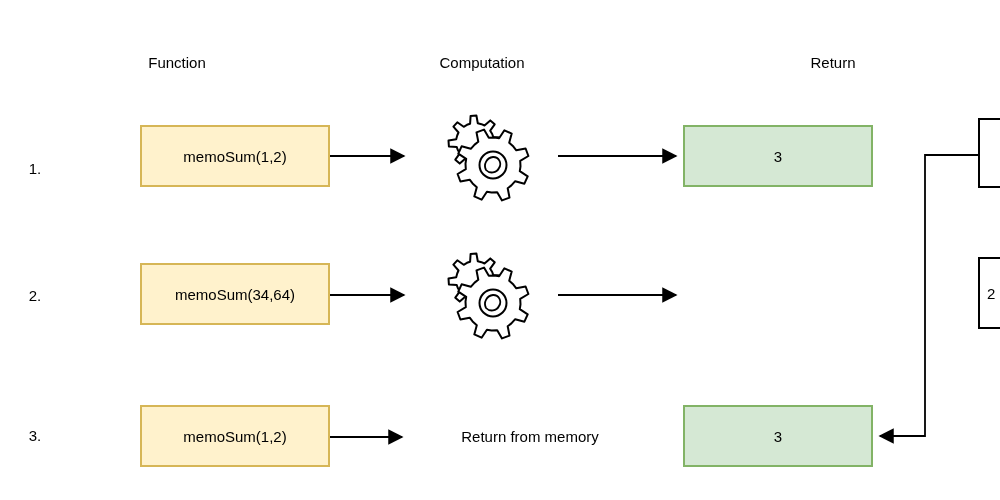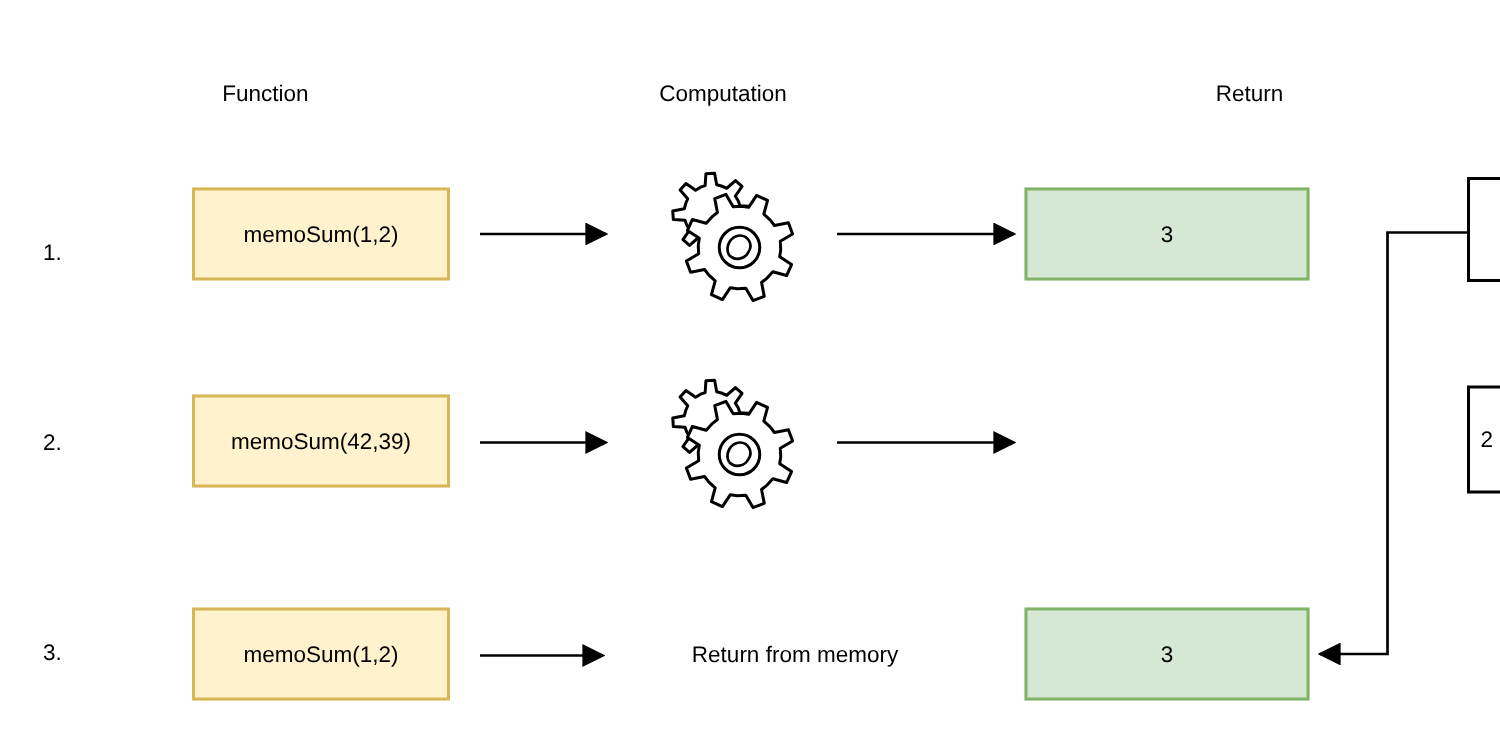--- a/index.html
+++ b/index.html
@@ -25,21 +25,21 @@
   .box {
     position: absolute;
     display: flex;
     align-items: center;
     justify-content: center;
     font-size: 15px;
     box-sizing: border-box;
     white-space: nowrap;
   }
   .fn-box {
-    left: 128px; width: 172px; height: 62px;
+    left: 140px; width: 190px; height: 62px;
     background: #FFF2CC;
     border: 2px solid #D6B656;
   }
   .res-box {
     left: 683px; width: 190px; height: 62px;
     background: #D5E8D4;
     border: 2px solid #82B366;
   }
   .mem-box {
     left: 978px; width: 95px;
@@ -94,21 +94,21 @@
     <path class="gear-small" d="M52.8,38.5L51.5,41.5L56.6,47.3L52.7,51.7L46.3,47.2L43.0,49.2L39.9,50.3L39.4,58.1L33.6,58.5L32.2,50.8L28.5,49.8L25.5,48.5L19.7,53.6L15.3,49.7L19.8,43.3L17.8,40.0L16.7,36.9L8.9,36.4L8.5,30.6L16.2,29.2L17.2,25.5L18.5,22.5L13.4,16.7L17.3,12.3L23.7,16.8L27.0,14.8L30.1,13.7L30.6,5.9L36.4,5.5L37.8,13.2L41.5,14.2L44.5,15.5L50.3,10.4L54.7,14.3L50.2,20.7L52.2,24.0L53.3,27.1L61.1,27.6L61.5,33.4L53.8,34.8Z"></path>
     <path class="gear-main" d="M80.5,56.4L79.8,61.1L87.7,66.4L84.4,73.7L75.2,71.2L71.4,75.4L67.7,78.3L69.5,87.6L62.0,90.4L57.2,82.2L51.6,82.5L46.9,81.8L41.6,89.7L34.3,86.4L36.8,77.2L32.6,73.4L29.7,69.7L20.4,71.5L17.6,64.0L25.8,59.2L25.5,53.6L26.2,48.9L18.3,43.6L21.6,36.3L30.8,38.8L34.6,34.6L38.3,31.7L36.5,22.4L44.0,19.6L48.8,27.8L54.4,27.5L59.1,28.2L64.4,20.3L71.7,23.6L69.2,32.8L73.4,36.6L76.3,40.3L85.6,38.5L88.4,46.0L80.2,50.8Z"></path>
     <circle cx="53" cy="55" r="13.5"></circle>
     <path class="squiggle" d="M46,60 a9,9 0 0 1 7,-13 a7,7 0 0 1 6,11 a8,8 0 0 1 -13,2"></path>
   </svg>
   <div class="box res-box" style="top:125px;">
     <span>3</span>
   </div>
 
   <div class="box fn-box" style="top:263px;">
-    <span>memoSum(42,39)</span>
+    <span>memoSum(34,64)</span>
   </div>
   <svg class="gear-svg" style="left:440px; top:248px;" viewBox="0 0 95 95" xmlns="http://www.w3.org/2000/svg">
     <path class="gear-small" d="M52.8,38.5L51.5,41.5L56.6,47.3L52.7,51.7L46.3,47.2L43.0,49.2L39.9,50.3L39.4,58.1L33.6,58.5L32.2,50.8L28.5,49.8L25.5,48.5L19.7,53.6L15.3,49.7L19.8,43.3L17.8,40.0L16.7,36.9L8.9,36.4L8.5,30.6L16.2,29.2L17.2,25.5L18.5,22.5L13.4,16.7L17.3,12.3L23.7,16.8L27.0,14.8L30.1,13.7L30.6,5.9L36.4,5.5L37.8,13.2L41.5,14.2L44.5,15.5L50.3,10.4L54.7,14.3L50.2,20.7L52.2,24.0L53.3,27.1L61.1,27.6L61.5,33.4L53.8,34.8Z"></path>
     <path class="gear-main" d="M80.5,56.4L79.8,61.1L87.7,66.4L84.4,73.7L75.2,71.2L71.4,75.4L67.7,78.3L69.5,87.6L62.0,90.4L57.2,82.2L51.6,82.5L46.9,81.8L41.6,89.7L34.3,86.4L36.8,77.2L32.6,73.4L29.7,69.7L20.4,71.5L17.6,64.0L25.8,59.2L25.5,53.6L26.2,48.9L18.3,43.6L21.6,36.3L30.8,38.8L34.6,34.6L38.3,31.7L36.5,22.4L44.0,19.6L48.8,27.8L54.4,27.5L59.1,28.2L64.4,20.3L71.7,23.6L69.2,32.8L73.4,36.6L76.3,40.3L85.6,38.5L88.4,46.0L80.2,50.8Z"></path>
     <circle cx="53" cy="55" r="13.5"></circle>
     <path class="squiggle" d="M46,60 a9,9 0 0 1 7,-13 a7,7 0 0 1 6,11 a8,8 0 0 1 -13,2"></path>
   </svg>
 
   <div class="box fn-box" style="top:405px;">
     <span>memoSum(1,2)</span>

